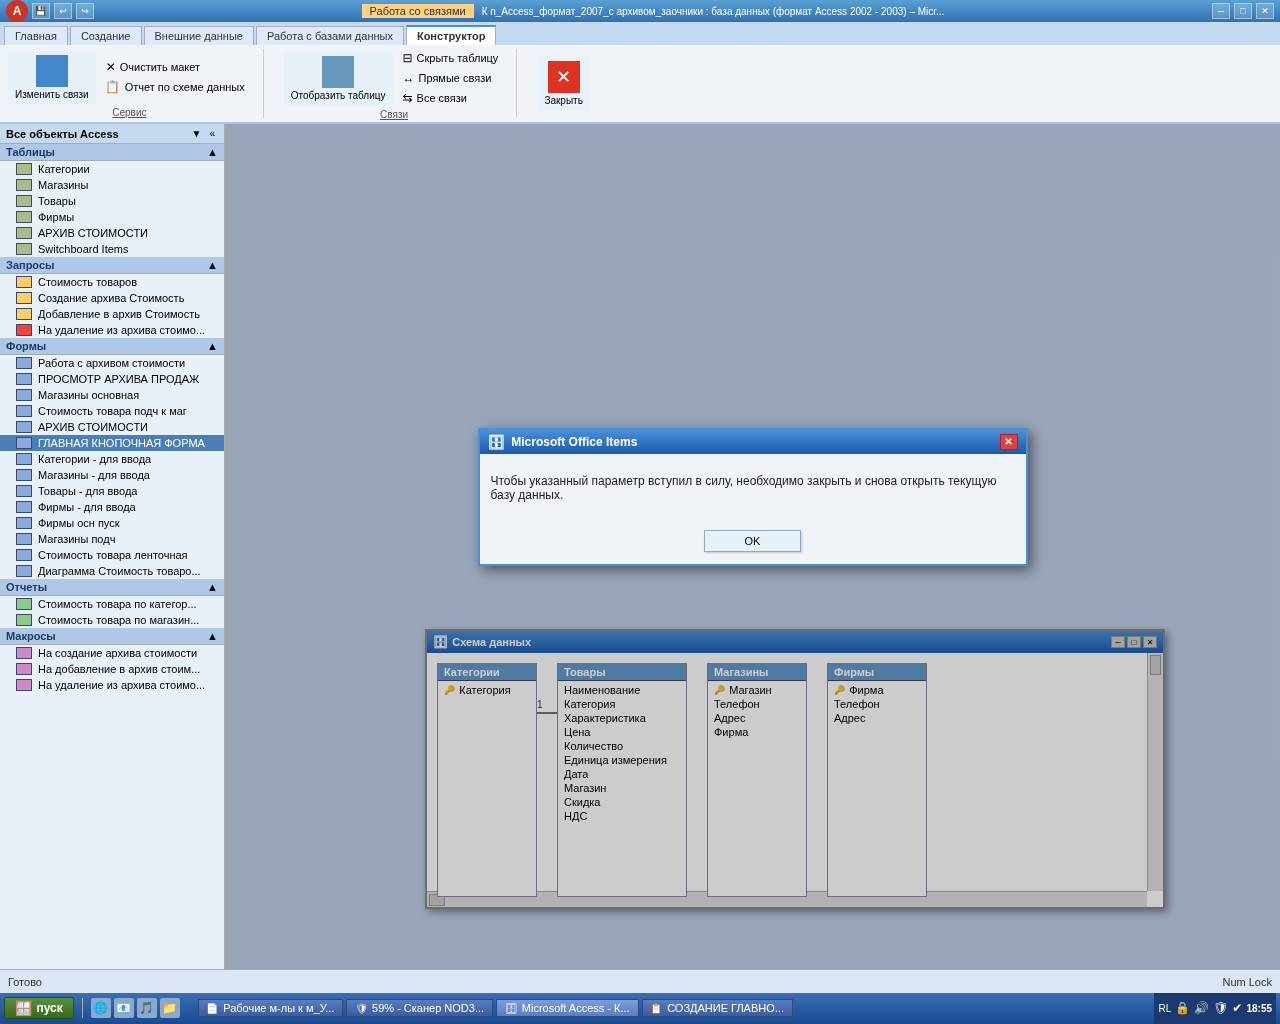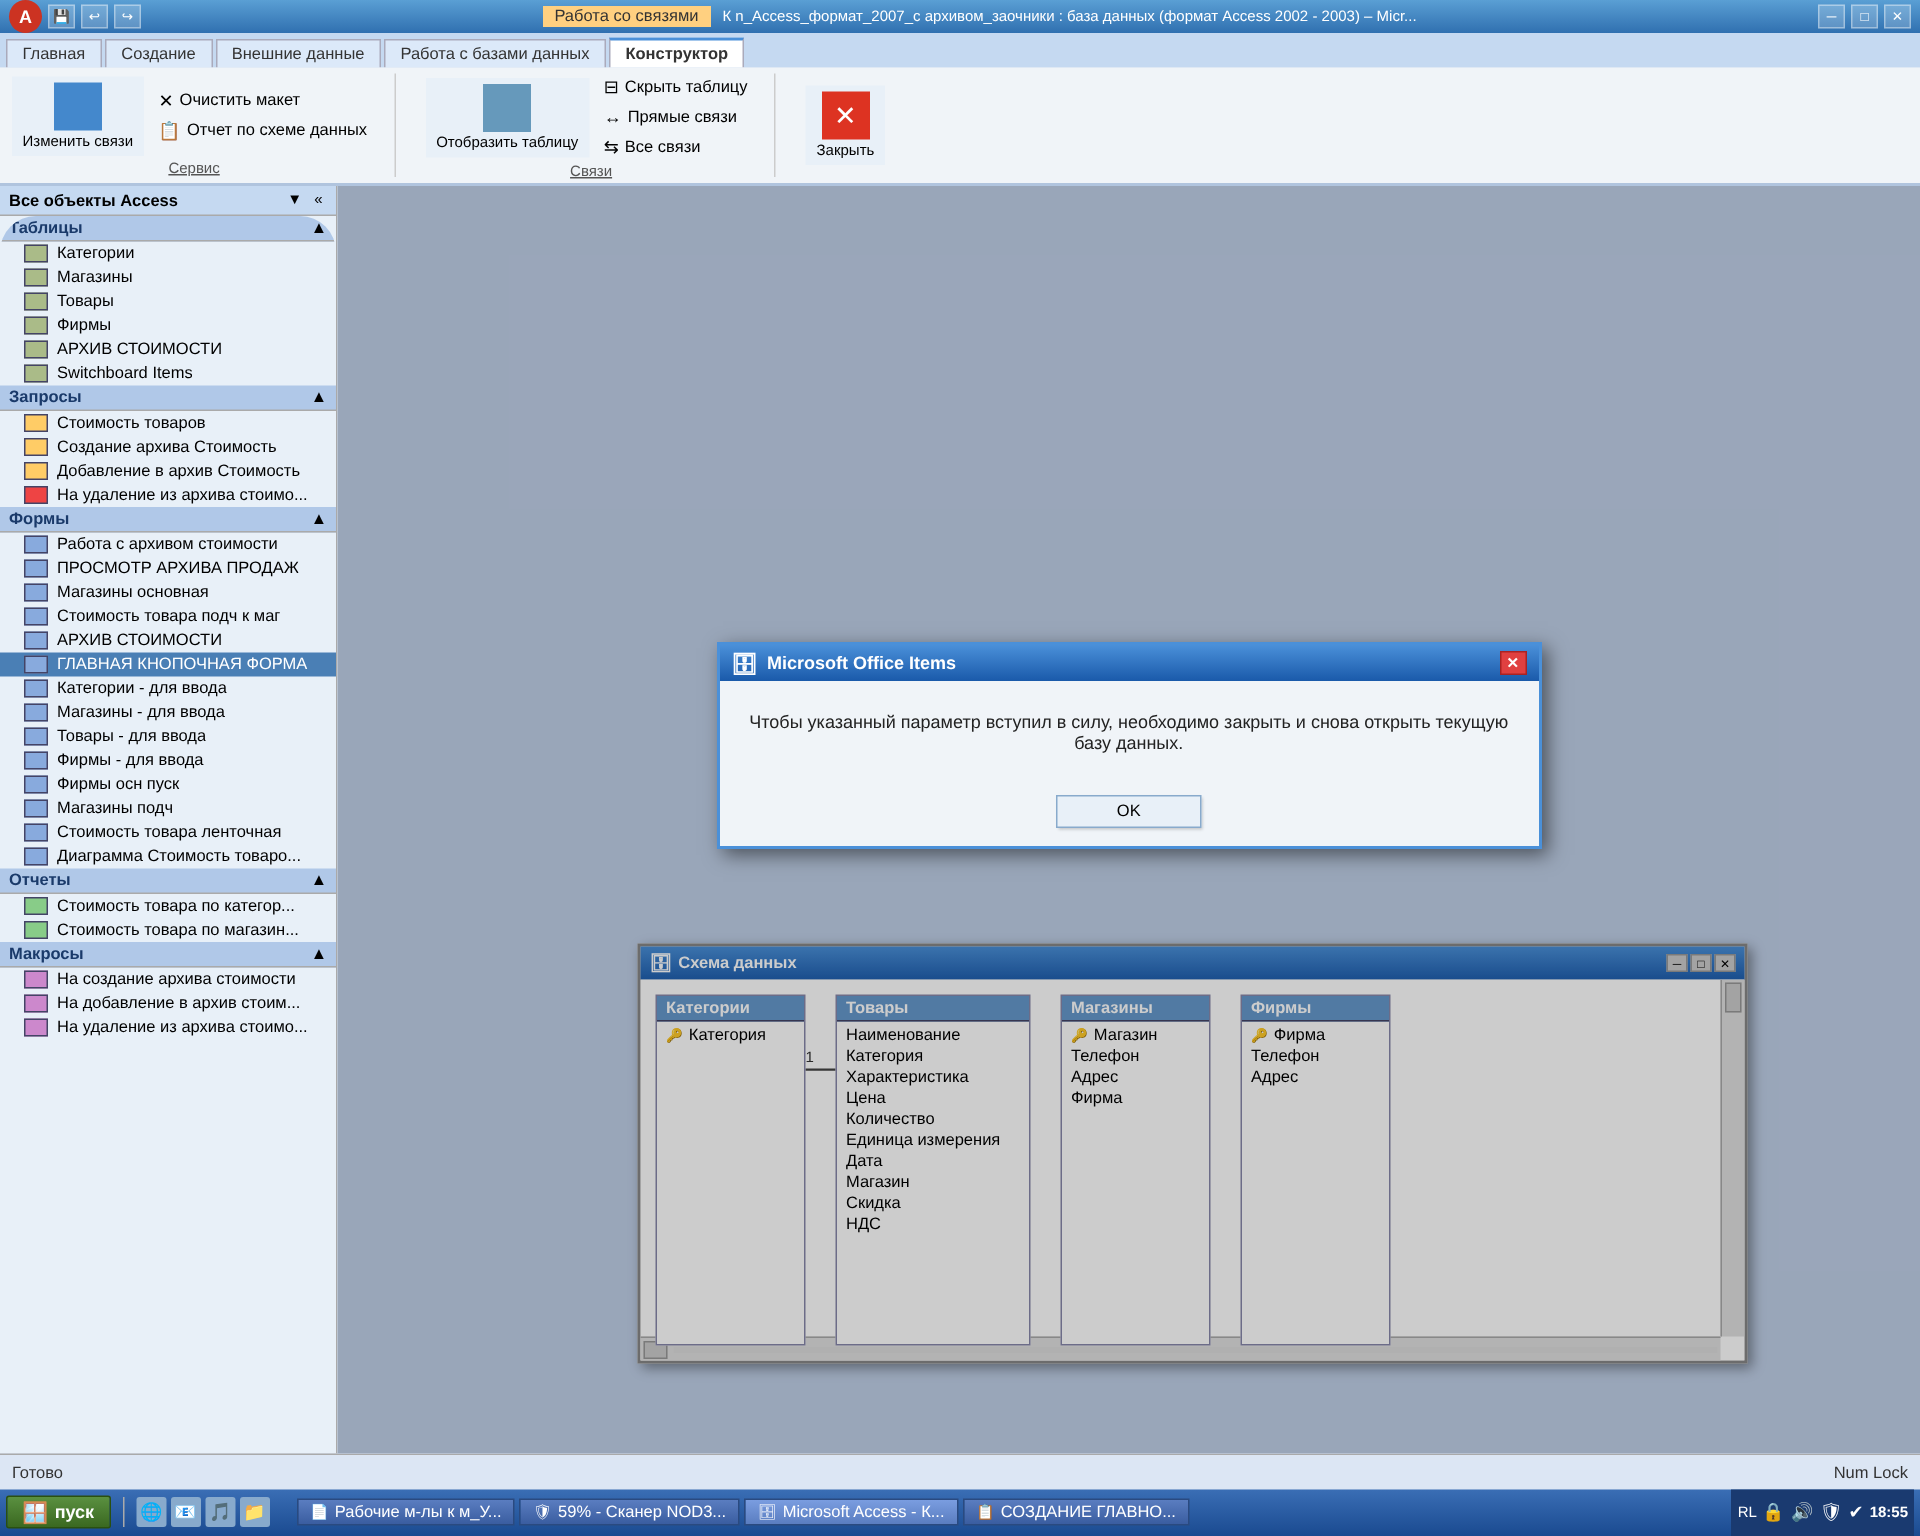--- a/index.html
+++ b/index.html
@@ -19,21 +19,21 @@
     
     .main-area { display: flex; height: calc(1024px - 28px - 24px - 80px - 24px); }
 
     
     .nav-pane { width: 225px; background: #e8f0f8; border-right: 1px solid #aaa; display: flex; flex-direction: column; overflow: hidden; }
     .nav-header { display: flex; align-items: center; justify-content: space-between; background: #c5d9f1; padding: 3px 6px; border-bottom: 1px solid #aaa; }
     .nav-header-title { font-size: 11px; font-weight: bold; }
     .nav-header-arrows { display: flex; gap: 2px; }
     .nav-section-header { display: flex; align-items: center; justify-content: space-between; background: #b0c8e8; padding: 2px 6px; border-bottom: 1px solid #aaa; cursor: pointer; }
     .nav-section-title { font-size: 11px; font-weight: bold; color: #1a3a6a; }
-    .nav-items { overflow-y: auto; flex: 1; border-radius: 24px; }
+    .nav-items { overflow-y: auto; flex: 1; }
     .nav-item { display: flex; align-items: center; padding: 2px 16px; cursor: pointer; gap: 6px; }
     .nav-item.selected { background: #4a7fb5; color: white; }
     .nav-item-icon { width: 16px; height: 12px; background: #6688aa; border: 1px solid #446; flex-shrink: 0; }
     .nav-item-icon.query { background: #ffcc44; }
     .nav-item-text { font-size: 11px; white-space: nowrap; overflow: hidden; text-overflow: ellipsis; }
 
     
     .content-area { flex: 1; background: #c0d0e8; position: relative; overflow: hidden; }
 
     
@@ -51,21 +51,21 @@
     .schema-table-body { padding: 2px 0; }
     .schema-table-row { padding: 1px 6px; font-size: 11px; display: flex; align-items: center; gap: 4px; }
     .key-icon { font-size: 9px; color: #aa8800; }
 
     
     .modal-overlay { position: absolute; top: 0; left: 0; right: 0; bottom: 0; background: rgba(0,0,0,0.2); display: flex; align-items: center; justify-content: center; z-index: 100; }
     .modal { background: #f0f4f8; border: 2px solid #4a90d9; box-shadow: 4px 4px 12px rgba(0,0,0,0.5); width: 550px; }
     .modal-titlebar { background: linear-gradient(to bottom, #4a90d9, #1a5aaa); height: 24px; display: flex; align-items: center; padding: 0 8px; justify-content: space-between; }
     .modal-title { color: white; font-size: 12px; font-weight: bold; display: flex; align-items: center; gap: 6px; }
     .modal-close { width: 18px; height: 16px; background: #e04040; border: 1px solid #aa2222; color: white; font-size: 10px; cursor: pointer; display: flex; align-items: center; justify-content: center; font-weight: bold; }
-    .modal-body { padding: 20px 11px; font-size: 12px; color: #222; text-align: center; }
+    .modal-body { padding: 20px 11px; font-size: 12px; color: #222; }
     .modal-footer { display: flex; justify-content: center; padding: 8px 0 12px 0; }
     .modal-ok-btn { padding: 4px 40px; background: #e8f0f8; border: 1px solid #88aacc; font-size: 11px; cursor: pointer; box-shadow: 1px 1px 2px rgba(0,0,0,0.2); }
 
     
     .status-bar { height: 24px; background: #dce6f4; border-top: 1px solid #aaa; display: flex; align-items: center; padding: 0 8px; justify-content: space-between; }
     .status-text { font-size: 11px; color: #333; }
 
     
     .taskbar { height: 32px; background: linear-gradient(to bottom, #3a6eb5, #1a4a90); display: flex; align-items: center; gap: 4px; padding: 0 4px; }
     .start-btn { background: linear-gradient(to bottom, #5a9040, #3a6820); color: white; font-weight: bold; padding: 2px 10px; border: 1px solid #2a5010; border-radius: 2px; font-size: 12px; cursor: pointer; display: flex; align-items: center; gap: 4px; }

